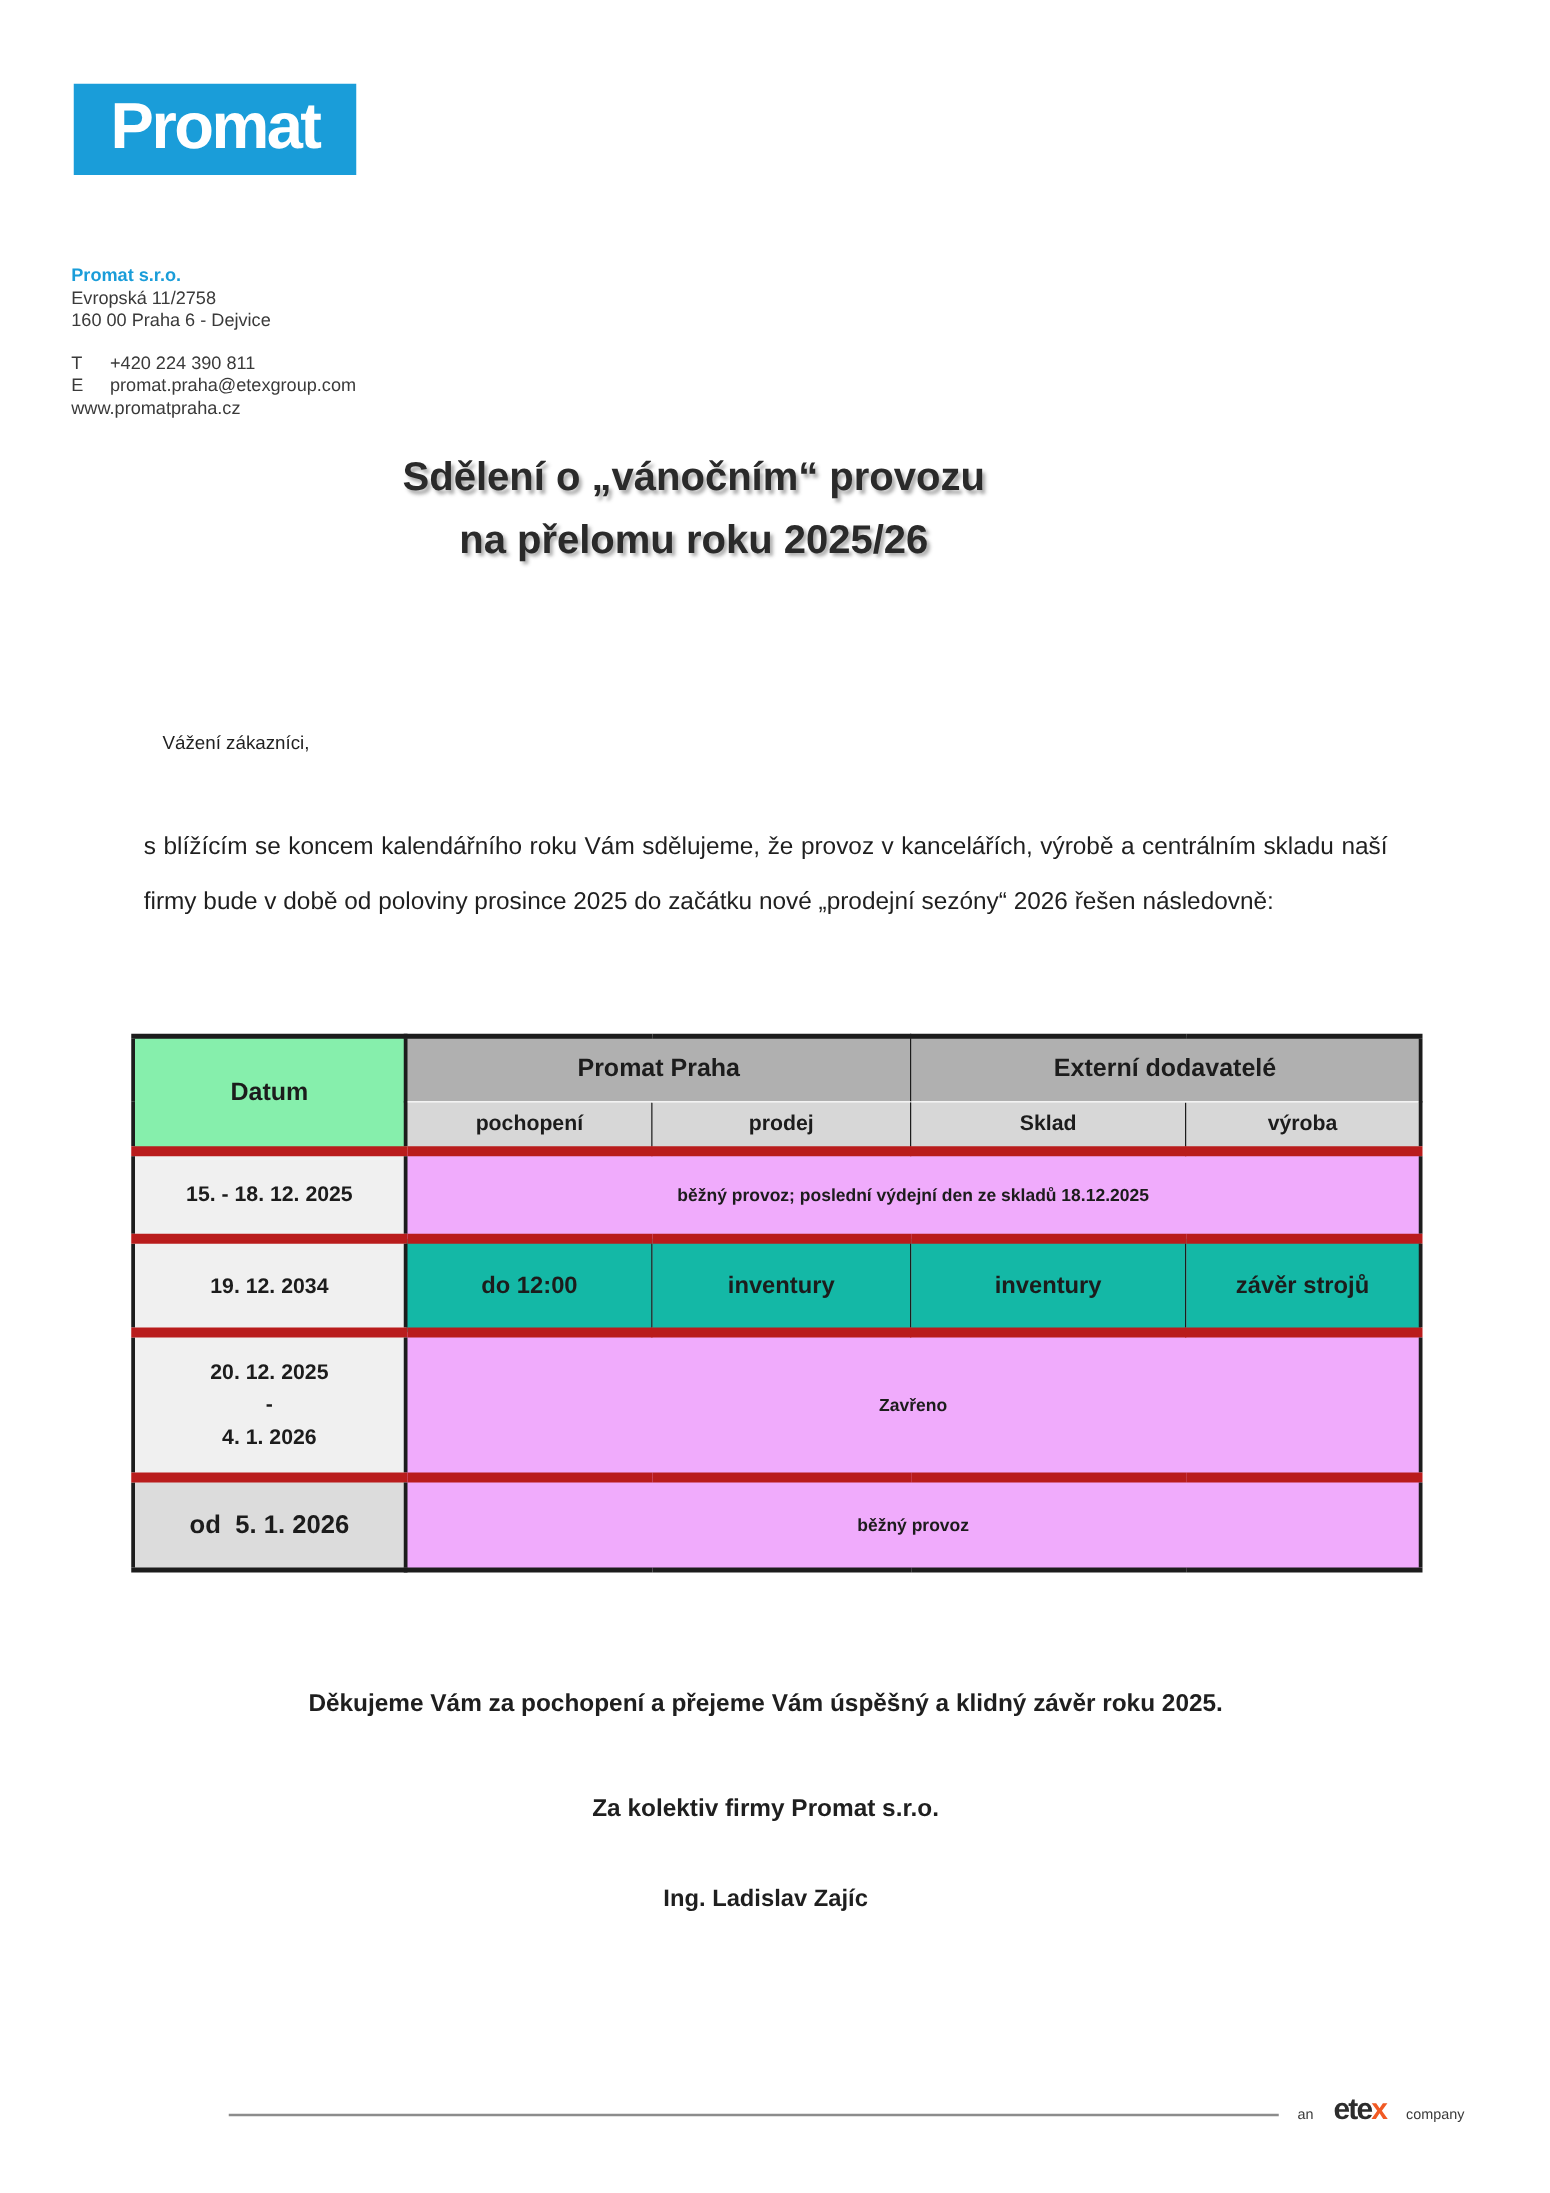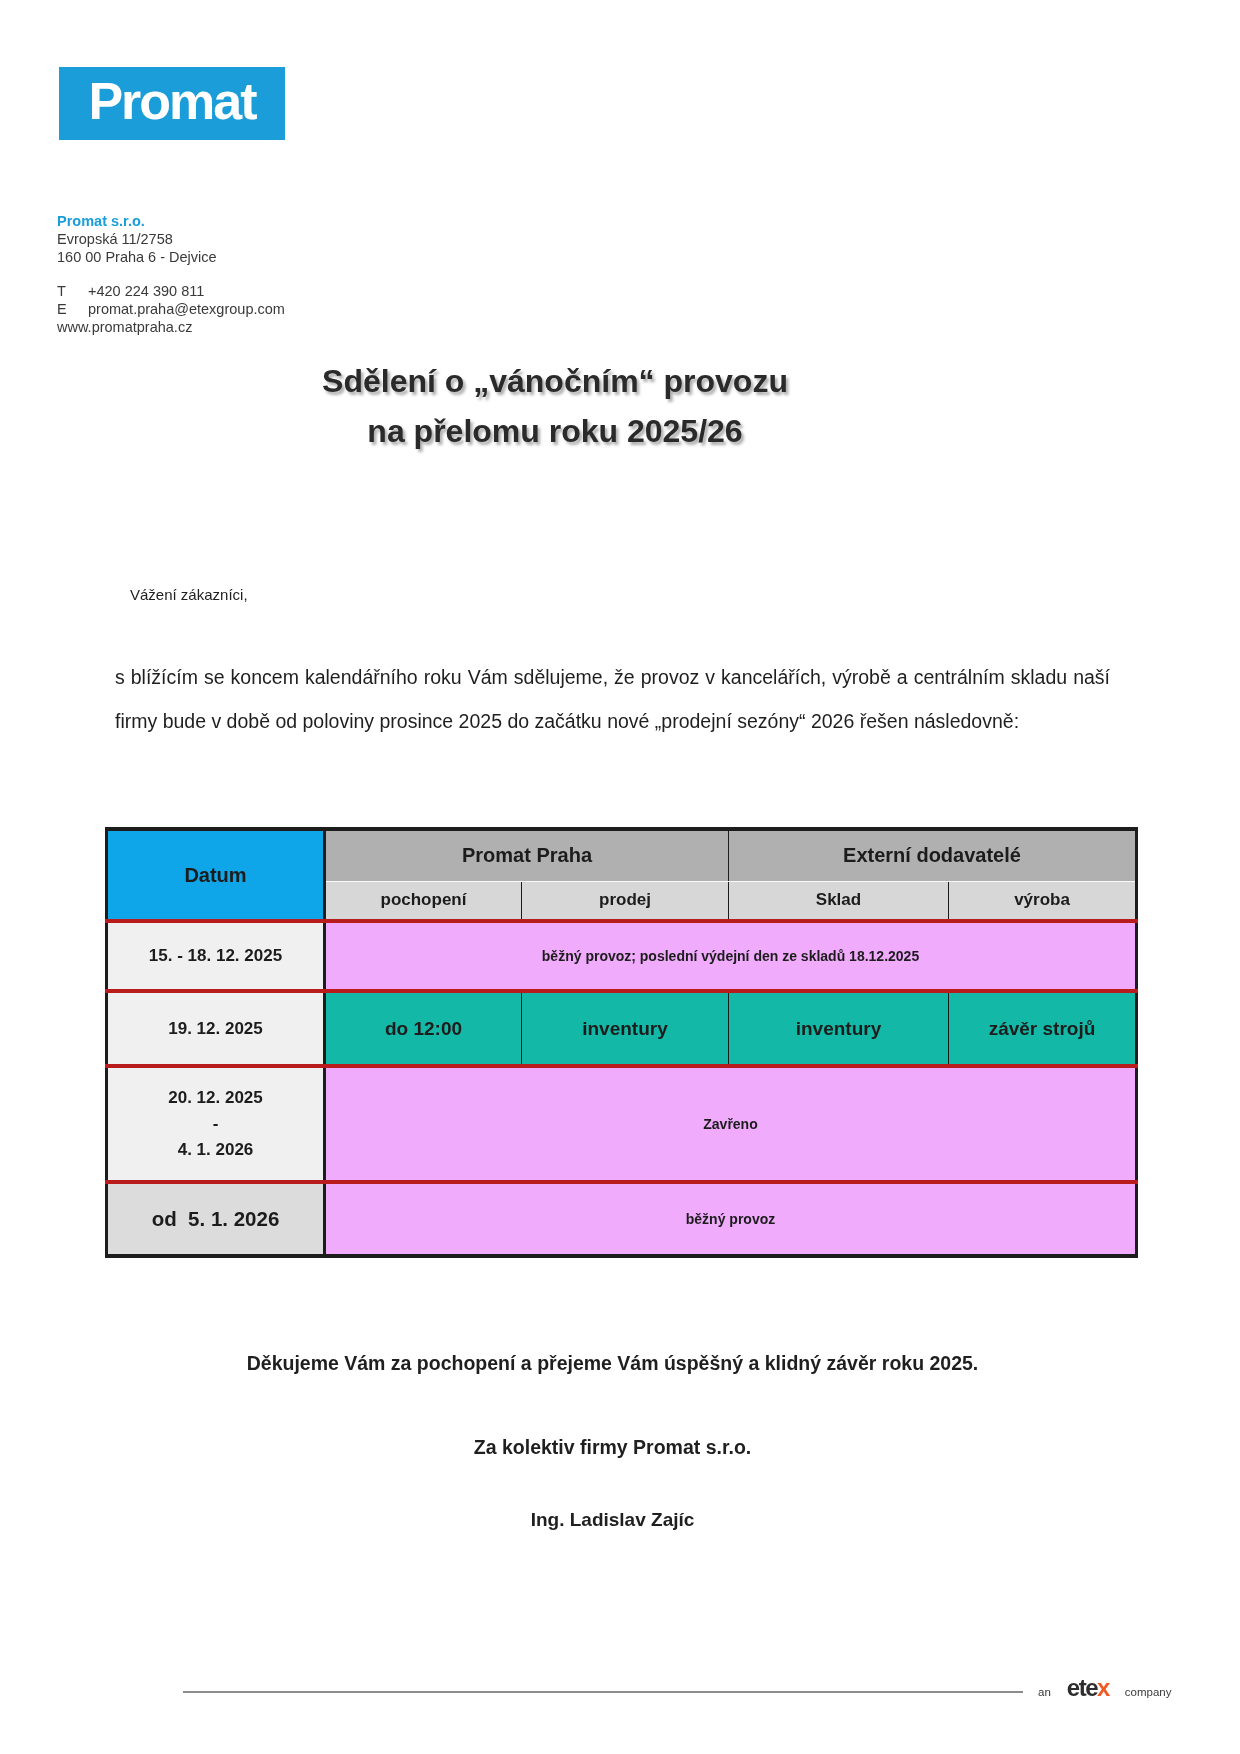--- a/index.html
+++ b/index.html
@@ -43,24 +43,24 @@
   .schedule {
     position:absolute; left:105px; top:827px; width:1030px;
     border-collapse:collapse; table-layout:fixed;
     border:3px solid #1c1c1c; border-top-width:4px; border-bottom-width:4px;
     color:#1c1c1c;
   }
   .schedule th, .schedule td {
     border:1px solid #1c1c1c; font-weight:bold; text-align:center;
     vertical-align:middle; padding:0 4px;
   }
-  th.datum   { background:#0ea5e9; font-size:20px; border-right-width:3px; border-bottom-width:3px; }
+  th.datum   { background:#86efac; font-size:20px; border-right-width:3px; border-bottom-width:3px; }
   th.group   { background:#b0b0b0; font-size:20px; height:52px; border-bottom:1px solid #fafafa; }
   th.sub     { background:#d7d7d7; font-size:17px; height:40px; border-bottom:3px solid #1c1c1c; }
-  .schedule tbody td { border-top:4px solid #b91c1c; border-bottom:3px solid #1c1c1c; }
+  .schedule tbody td { border-top:8px solid #b91c1c; border-bottom:3px solid #1c1c1c; }
   td.date    { background:#f0f0f0; font-size:17px; border-right-width:3px; line-height:26px; }
   td.date-big{ background:#dcdcdc; font-size:20.5px; white-space:pre-wrap; }
   td.cell    { background:#14b8a6; font-size:19px; }
   td.merged  { background:#f0abfc; font-size:14px;margin-top:34px; }
   tr.r1 td { height:70px; }
   tr.r2 td { height:75px; }
   tr.r3 td { height:116px; }
   tr.r4 td { height:74px; }
 
   
@@ -133,21 +133,21 @@
         <th class="sub">Sklad</th>
         <th class="sub">výroba</th>
       </tr>
     </thead>
     <tbody>
       <tr class="r1">
         <td class="date">15. - 18. 12. 2025</td>
         <td class="merged" colspan="4">běžný provoz; poslední výdejní den ze skladů 18.12.2025</td>
       </tr>
       <tr class="r2">
-        <td class="date">19. 12. 2025</td>
+        <td class="date">19. 12. 2034</td>
         <td class="cell">do 12:00</td>
         <td class="cell">inventury</td>
         <td class="cell">inventury</td>
         <td class="cell">závěr strojů</td>
       </tr>
       <tr class="r3">
         <td class="date">
           <div>20. 12. 2025</div>
           <div>-</div>
           <div>4. 1. 2026</div>

